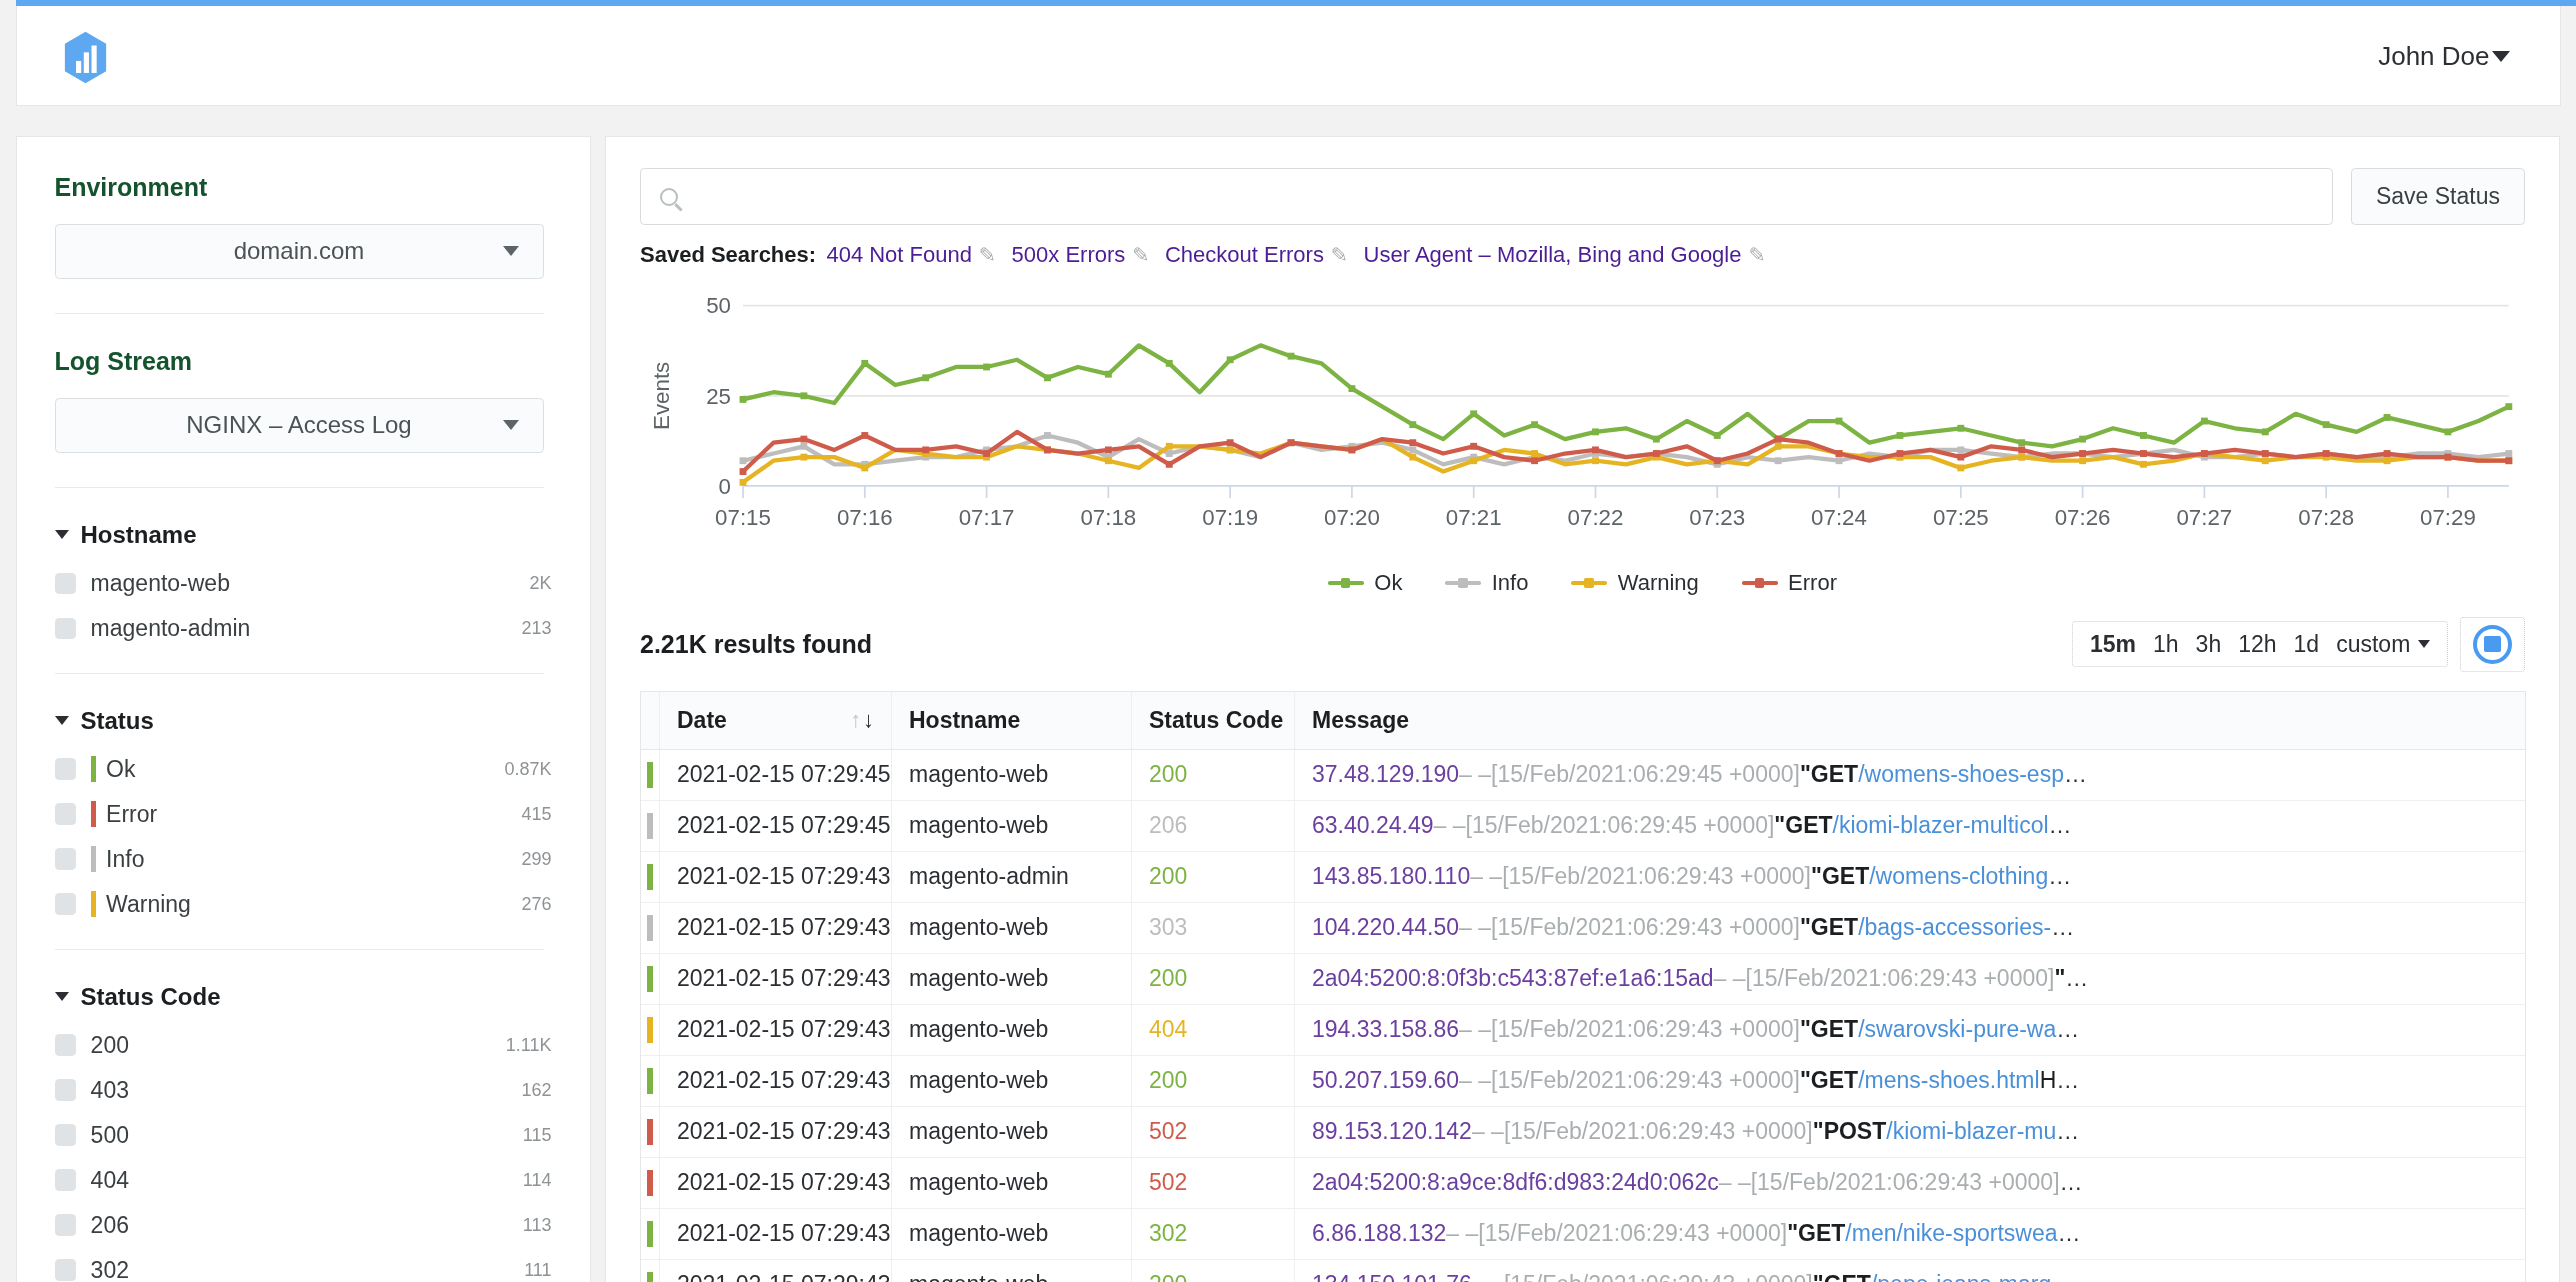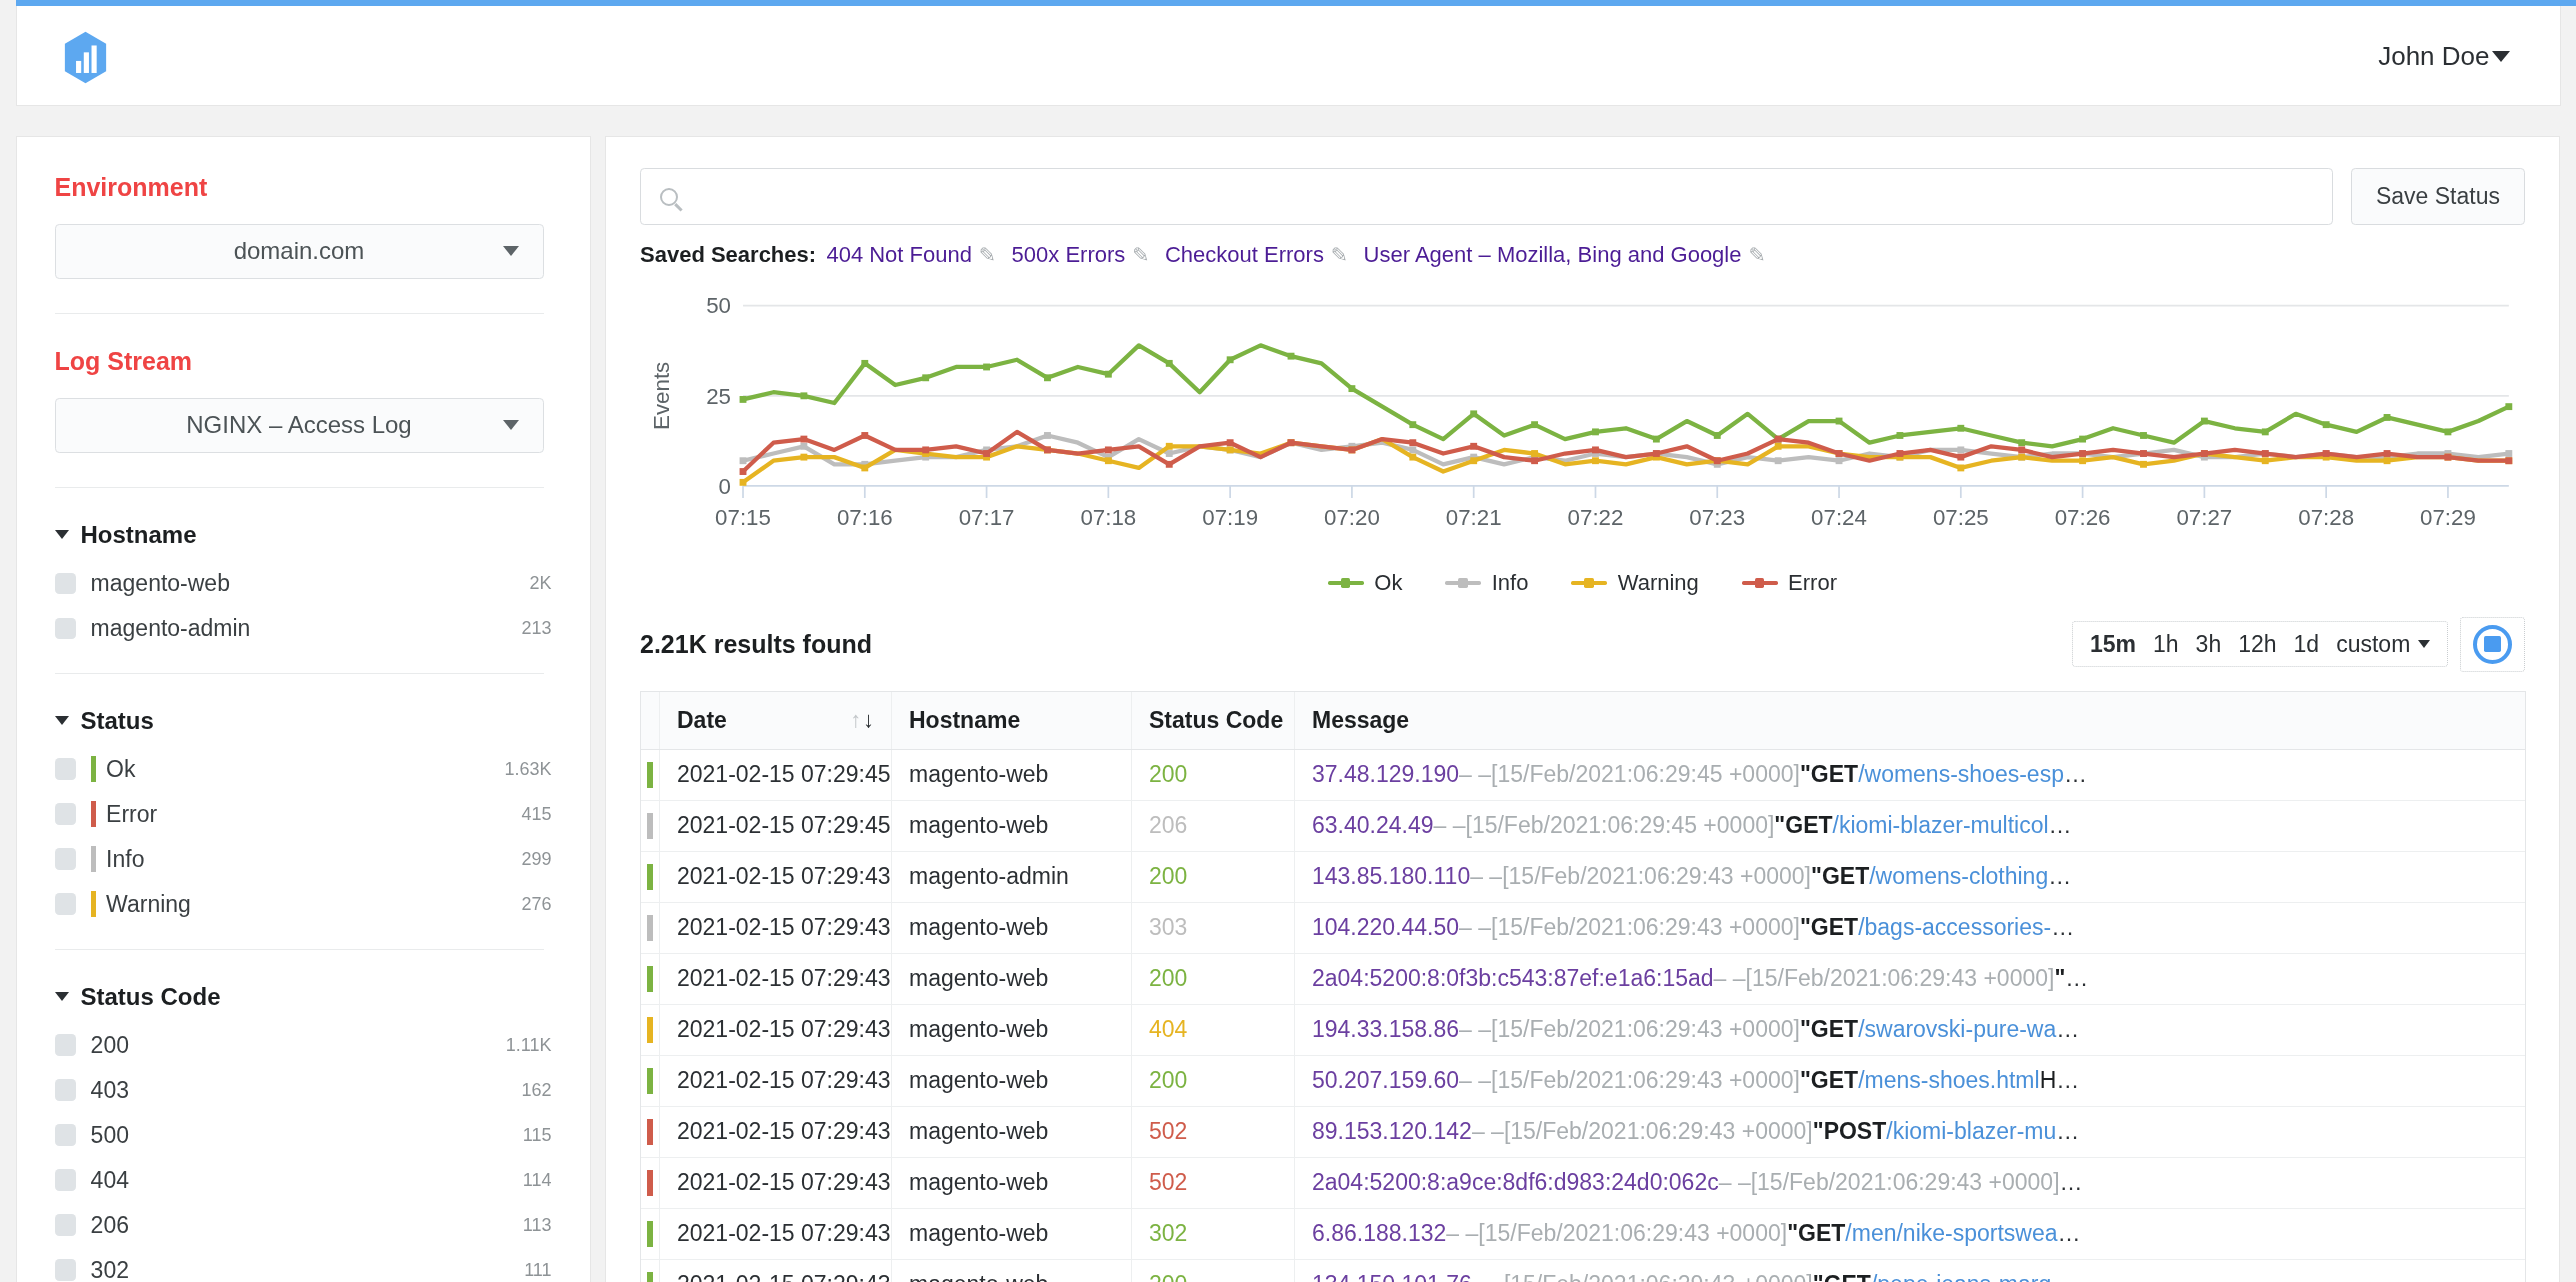--- a/index.html
+++ b/index.html
@@ -48,21 +48,21 @@
     border-top: 11px solid #2b2f33;
   }
 
   
   .sidebar {
     position: absolute; top: 136px; left: 15.5px;
     width: 575px; height: 1147px;
     background: #ffffff; border: 0.9px solid #e6e6e6; border-bottom: none;
     padding: 36px 38px 0 38px;
   }
-  .side-title { font-size: 25px; font-weight: bold; color: #ef4444; }
+  .side-title { font-size: 25px; font-weight: bold; color: #14532d; }
   .select-box {
     margin-top: 21.5px; height: 55px; width: 489px;
     border: 0.9px solid #dcdfe2; border-radius: 4.3px; background: #fafbfc;
     display: flex; align-items: center; justify-content: center;
     position: relative; font-size: 24px; color: #4c5356; cursor: pointer;
   }
   .select-box .caret {
     position: absolute; right: 24px;
     border-left: 8.6px solid transparent; border-right: 8.6px solid transparent;
     border-top: 10.3px solid #5d6468;
@@ -264,21 +264,21 @@
       <div class="facet">
         <div class="facet-head">
           <span class="tri-down"></span>
           <span>Status</span>
         </div>
         <div class="facet-rows">
           <div class="facet-row">
             <span class="fcheck"></span>
             <span class="fbar" style="background:#7cb342"></span>
             <span class="flabel">Ok</span>
-            <span class="fcount">1.63K</span>
+            <span class="fcount">0.87K</span>
           </div>
           <div class="facet-row">
             <span class="fcheck"></span>
             <span class="fbar" style="background:#cf5c4b"></span>
             <span class="flabel">Error</span>
             <span class="fcount">415</span>
           </div>
           <div class="facet-row">
             <span class="fcheck"></span>
             <span class="fbar" style="background:#bdbdbd"></span>

